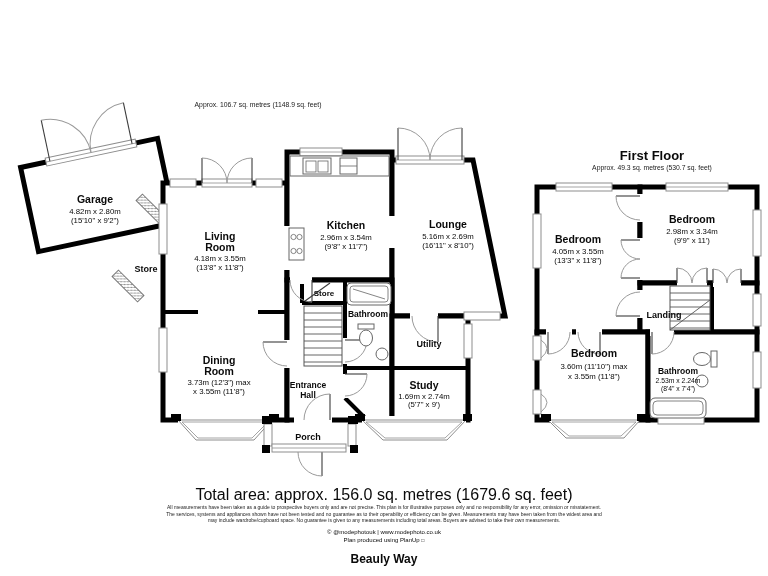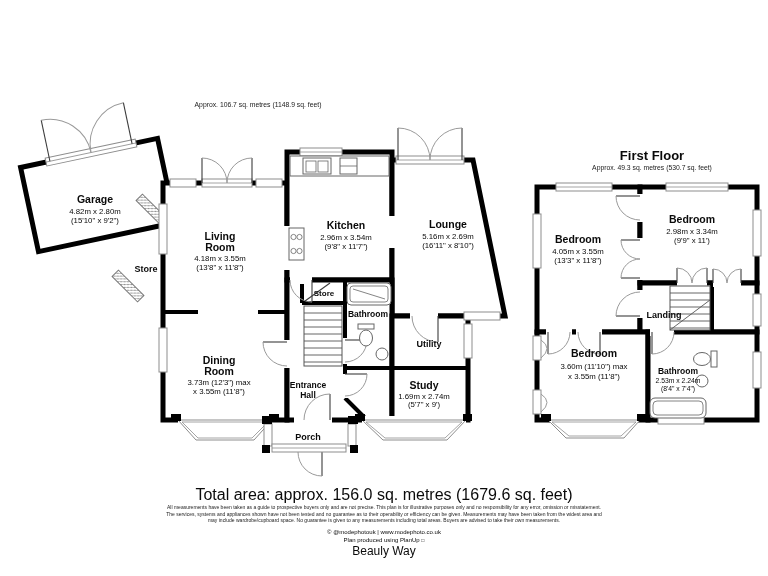--- a/index.html
+++ b/index.html
@@ -31,21 +31,21 @@
   .title-block{position:absolute;text-align:center;}
   .plan-title{font-weight:700;font-size:13px;line-height:15px;}
   .plan-sub{font-size:6.8px;line-height:9px;color:#1a1a1a;}
   #gf-title{left:108px;top:100px;width:300px;}
   #ff-title{left:532px;top:148px;width:240px;}
   #footer{position:absolute;left:0;top:488px;width:768px;text-align:center;}
   .total-area{font-size:16px;line-height:13px;}
   .disclaimer{font-size:5px;line-height:6.5px;color:#222;margin-top:3px;}
   .credit{font-size:6px;line-height:8px;margin-top:4px;}
   .produced{font-size:6px;line-height:8px;}
-  .property-name{font-weight:400;font-size:12px;line-height:15px;margin-top:0;}
+  .property-name{font-weight:700;font-size:12px;line-height:15px;margin-top:8px;}
 </style>
 </head>
 <body>
 
 <div id="canvas">
 
 <svg id="plan-svg" width="768" height="576" viewBox="0 0 768 576">
   <defs>
     <pattern id="hatch" width="4" height="4" patternUnits="userSpaceOnUse">
       <path d="M0,4 L4,0" stroke="#888" stroke-width="1"></path>

